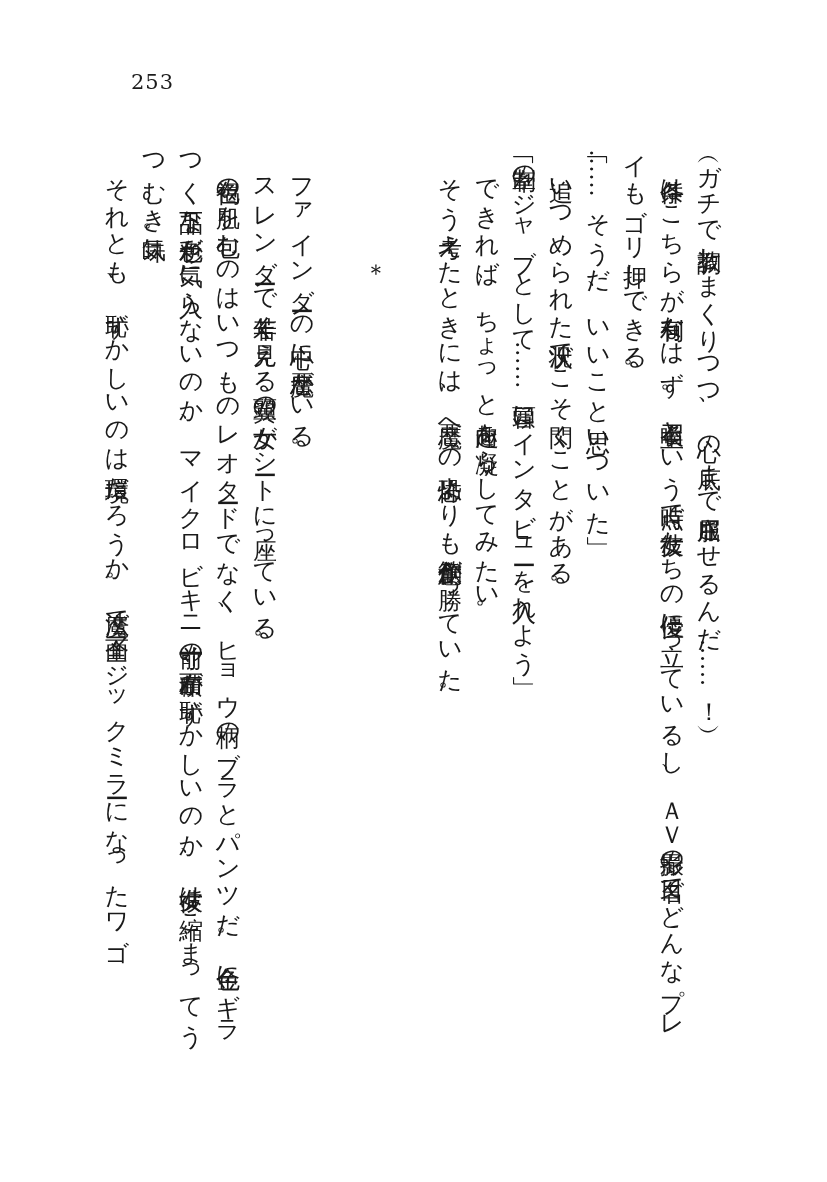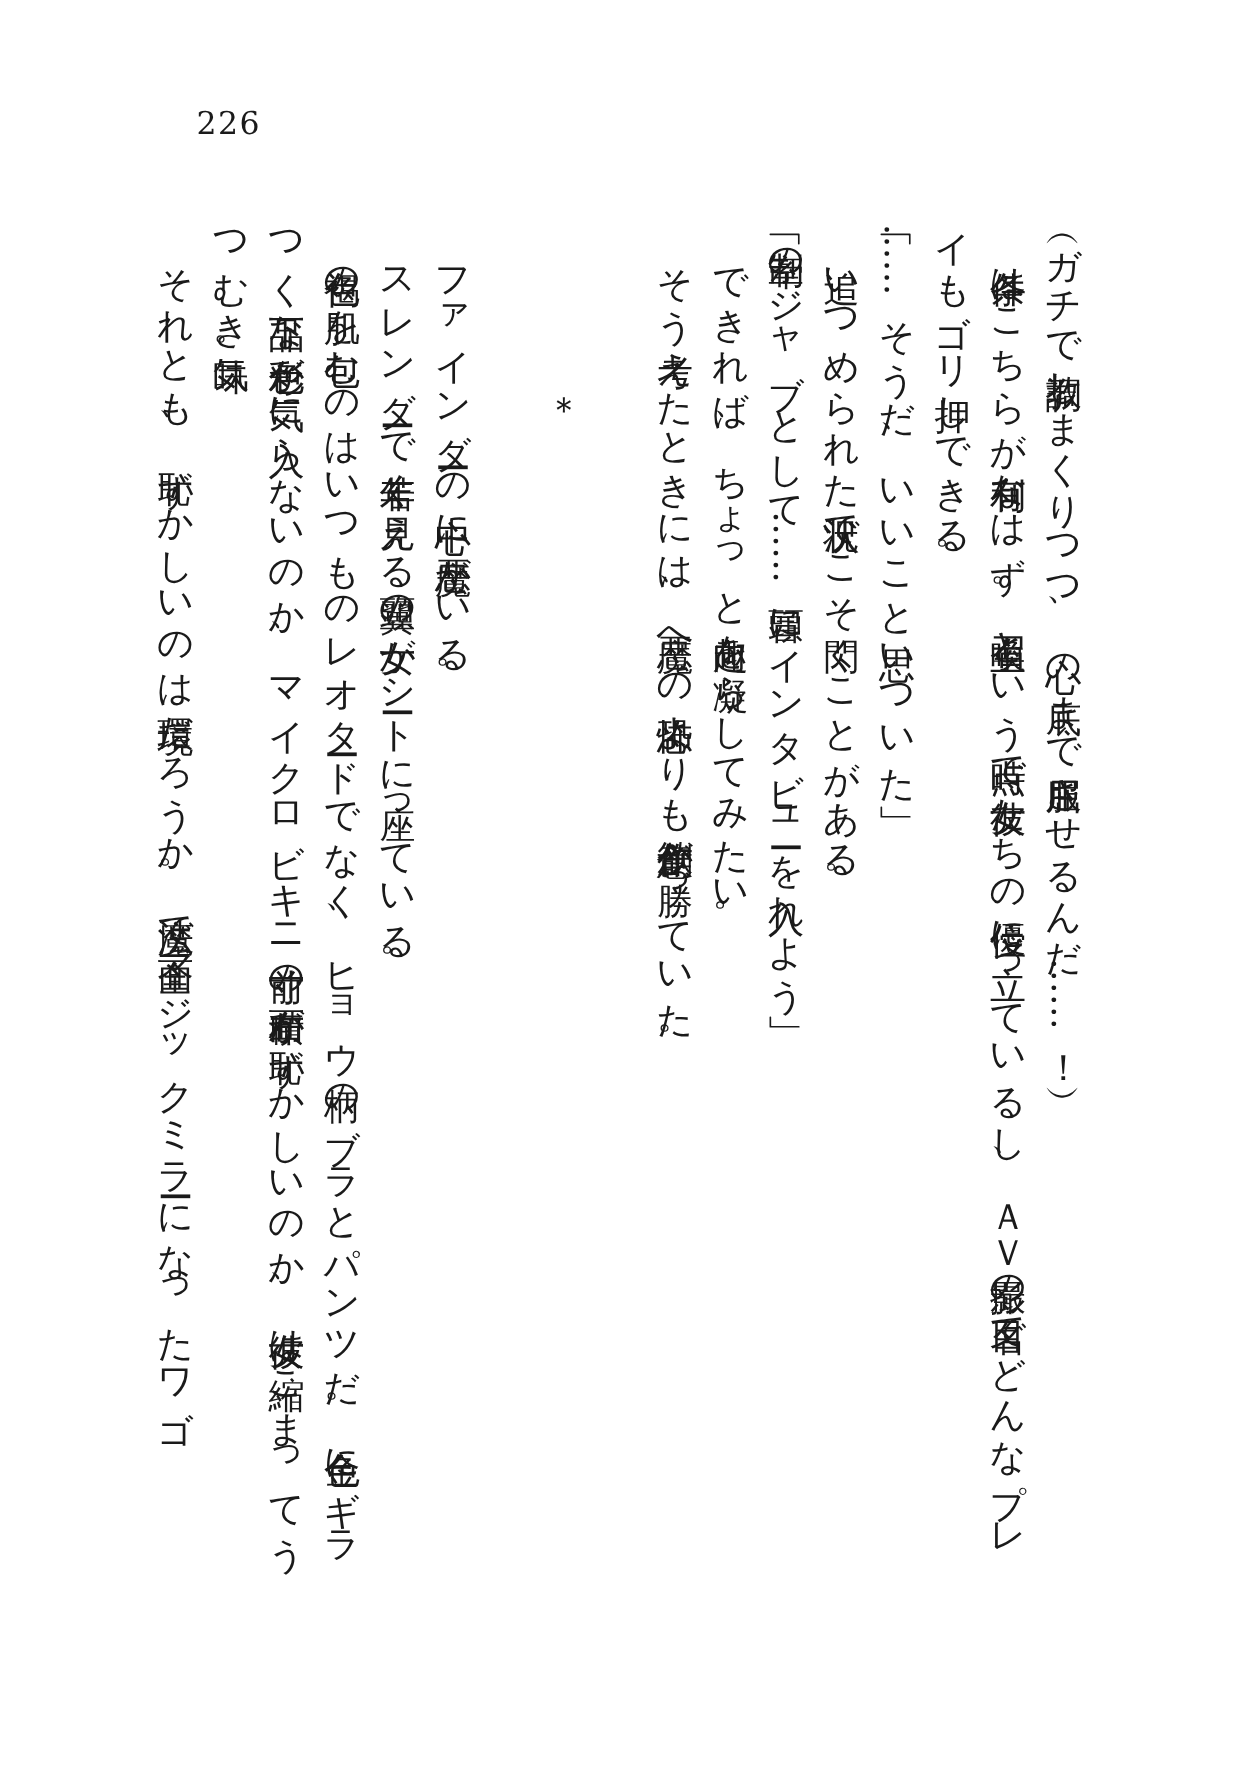--- a/index.html
+++ b/index.html
@@ -50,21 +50,21 @@
     padding-top: 110px;
     margin-right: 37px;
     margin-left: 37px;
   }
 </style>
 </head>
 <body>
 
 <div class="page">
 
-  <div class="page-number">226</div>
+  <div class="page-number">253</div>
 
   <div class="text-block">
 
     <p class="para para-bracket">（ガチで調教しまくりつつ、心の底まで屈服させるんだ……！）</p>
 
     <p class="para">条件はこちらが有利なはず。召喚主という時点で彼女たちの優位に立っているし、ＡＶ撮影の名目でどんなプレイもゴリ押しできる。</p>
 
     <p class="para para-bracket">「……そうだ、いいこと思いついた」</p>
 
     <p class="para">追いつめられた状況でこそ閃くことがある。</p>

